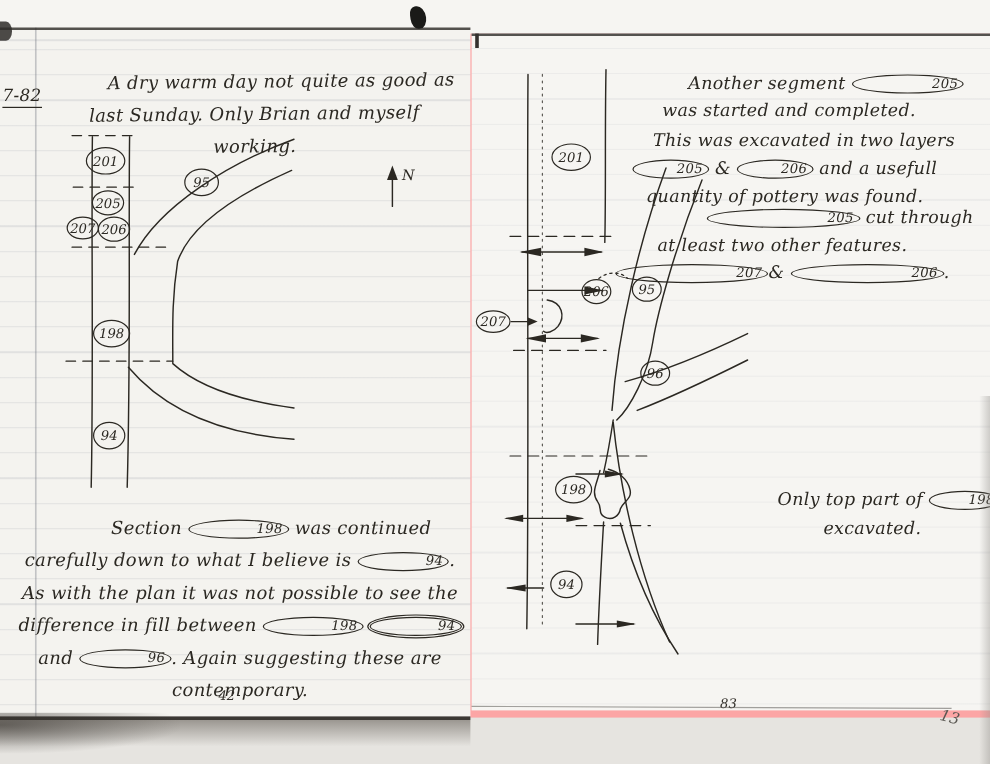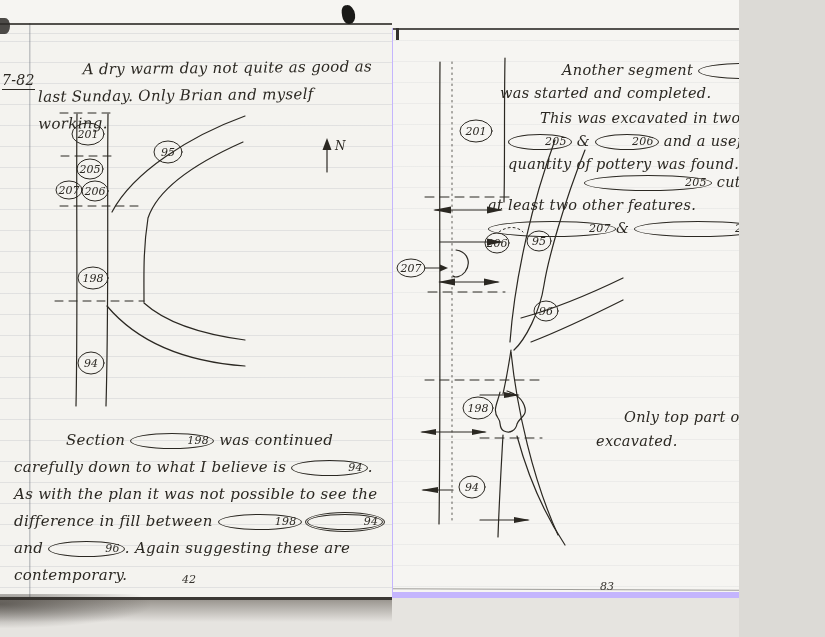--- a/index.html
+++ b/index.html
@@ -1,17 +1,17 @@
 <!DOCTYPE html>
 <html><head>
 <meta charset="utf-8">
 <style>
   html,body{margin:0;padding:0;background:#dcdad6;}
-  #scan{position:relative;width:739px;height:637px;background:#c4b5fd;overflow:hidden;
-        font-family:"DejaVu Serif",serif;}
+  #scan{position:relative;width:825px;height:637px;background:#fca5a5;overflow:hidden;
+        font-family:"DejaVu Serif",serif;text-align:center;}
   .top-strip{position:absolute;left:0;top:0;width:825px;height:28px;background:#f6f5f2;}
   .bottom-area{position:absolute;left:0;top:598px;width:825px;height:39px;background:#e6e4e0;}
 
   
   .page-left{position:absolute;left:0;top:23px;width:392px;height:575px;
     background:
       linear-gradient(to right, rgba(110,115,125,0) 29px, rgba(110,115,125,.38) 29px, rgba(110,115,125,.38) 30px, rgba(110,115,125,0) 31px),
       repeating-linear-gradient(to bottom, rgba(130,136,150,.17) 0 1px, rgba(0,0,0,0) 1px 21px),
       #f4f3ef;
     background-position:0 0,0 16px,0 0;

